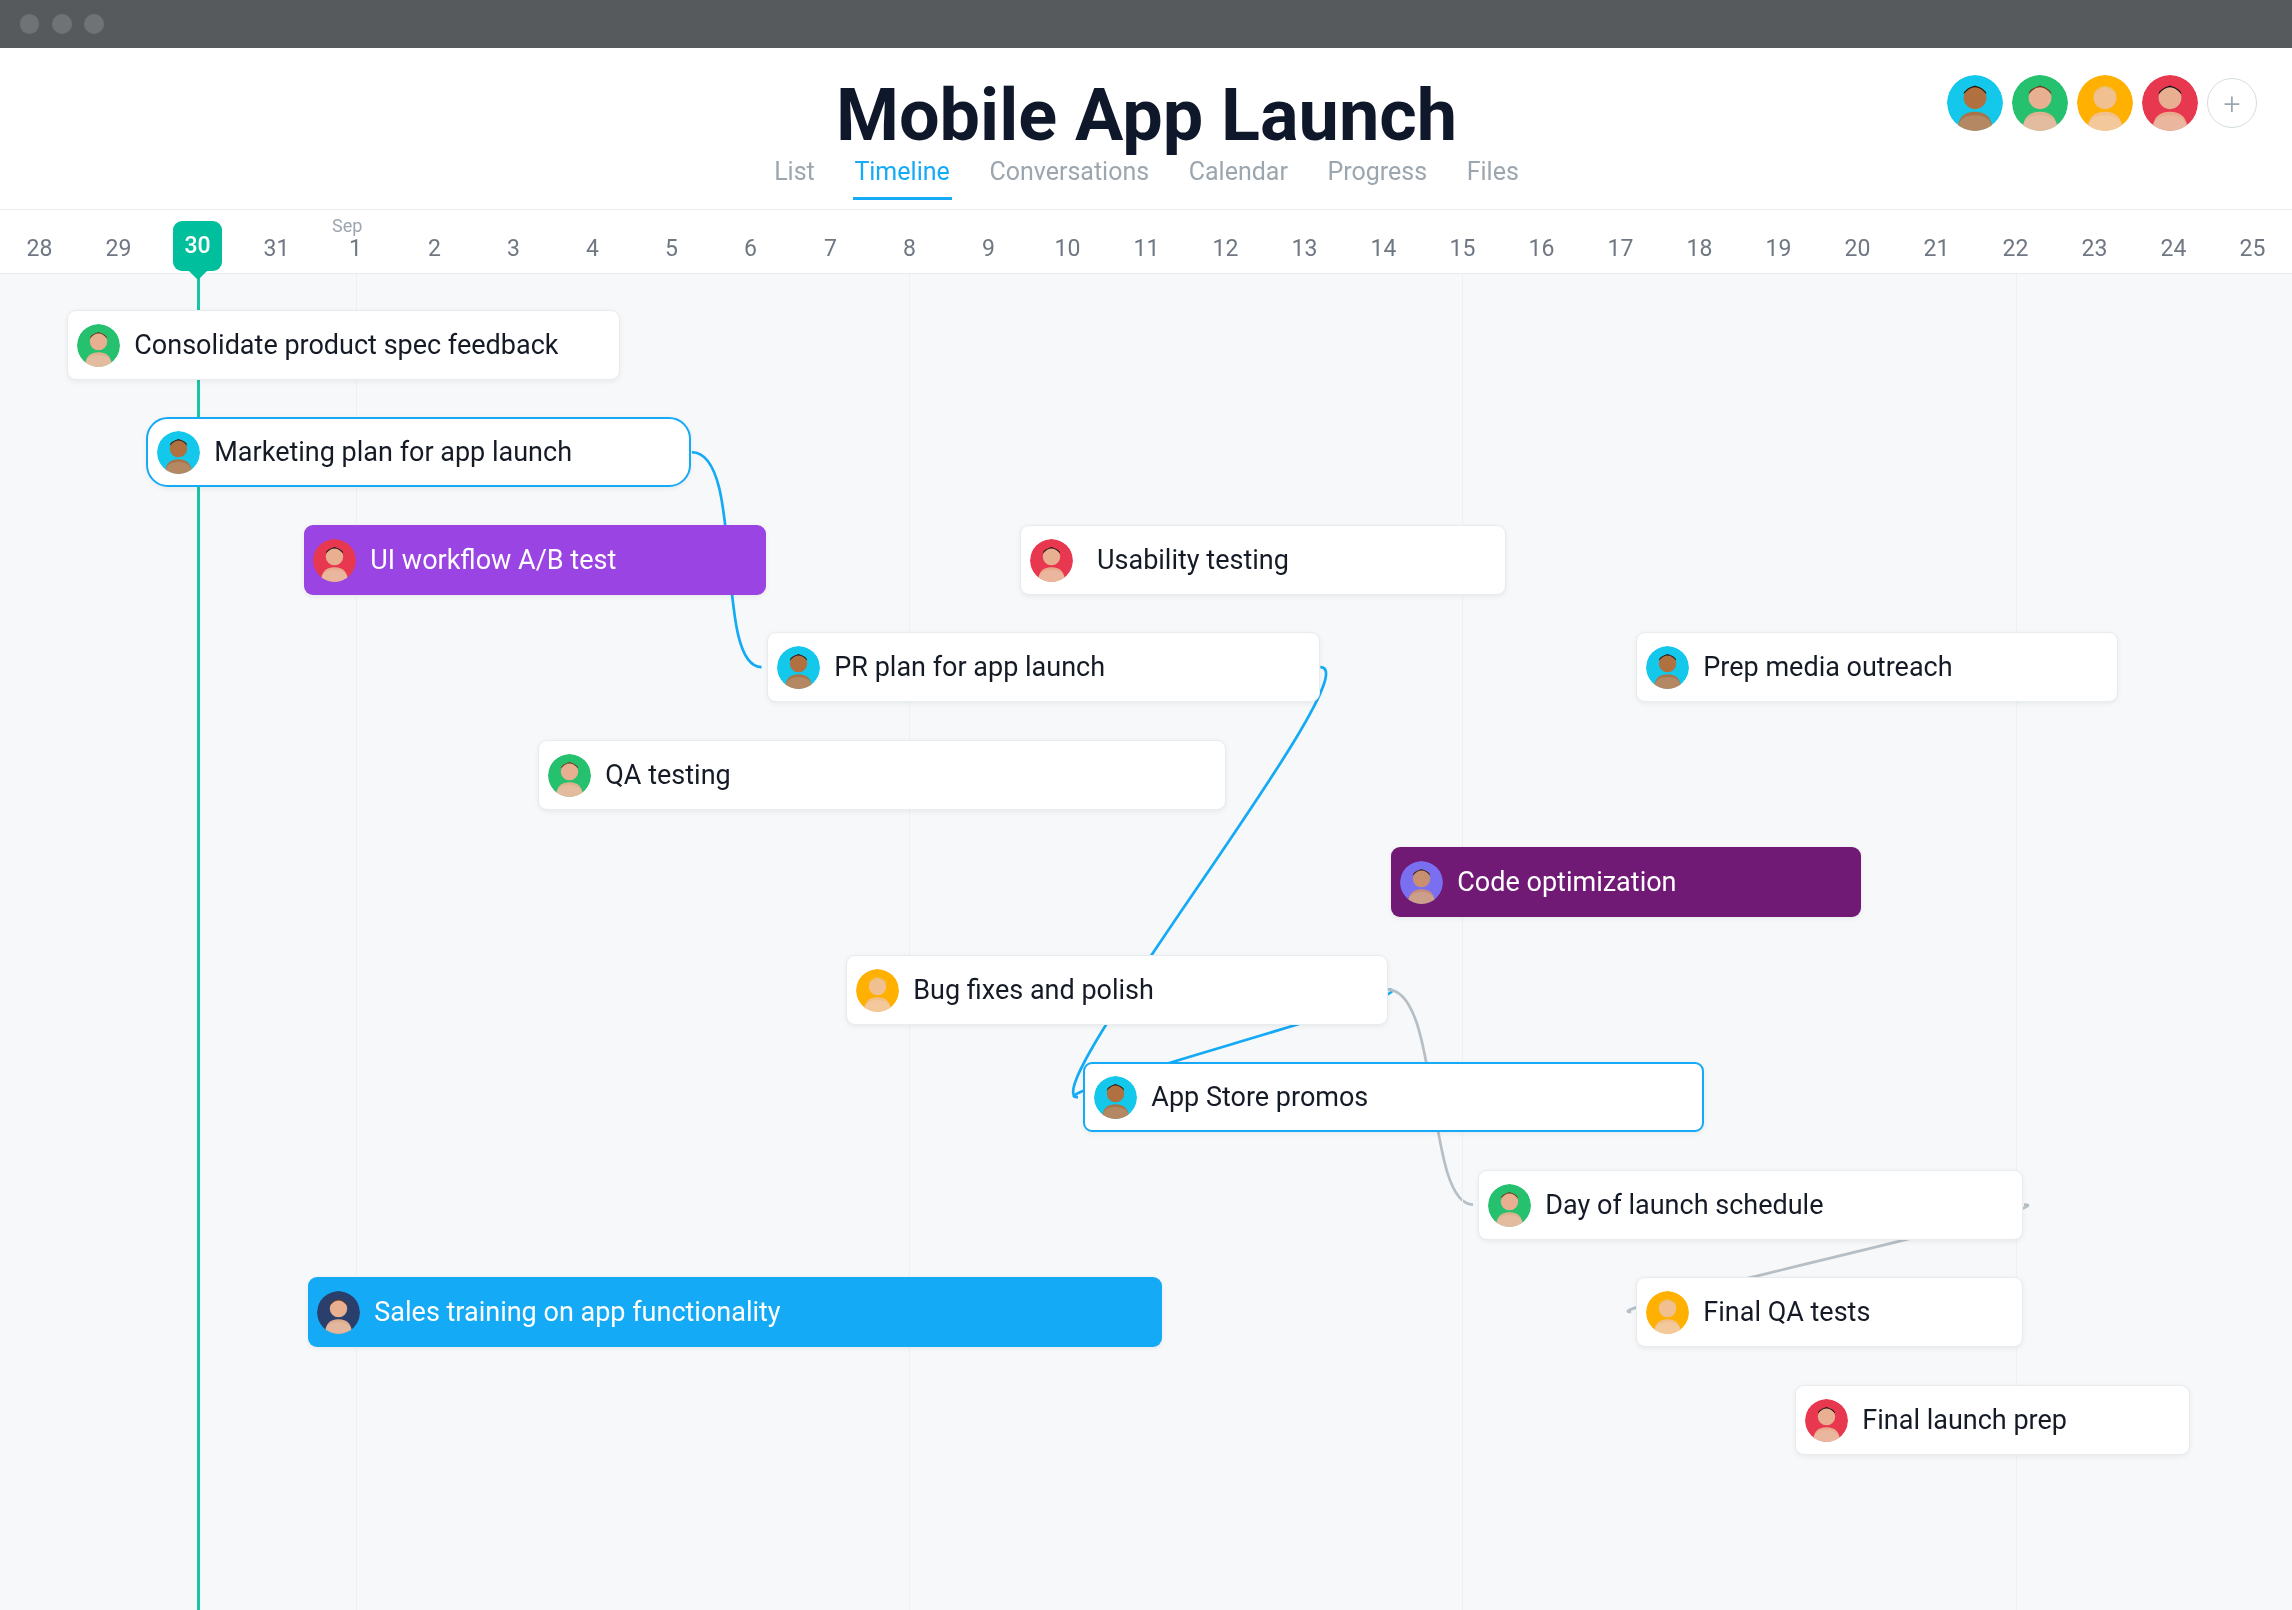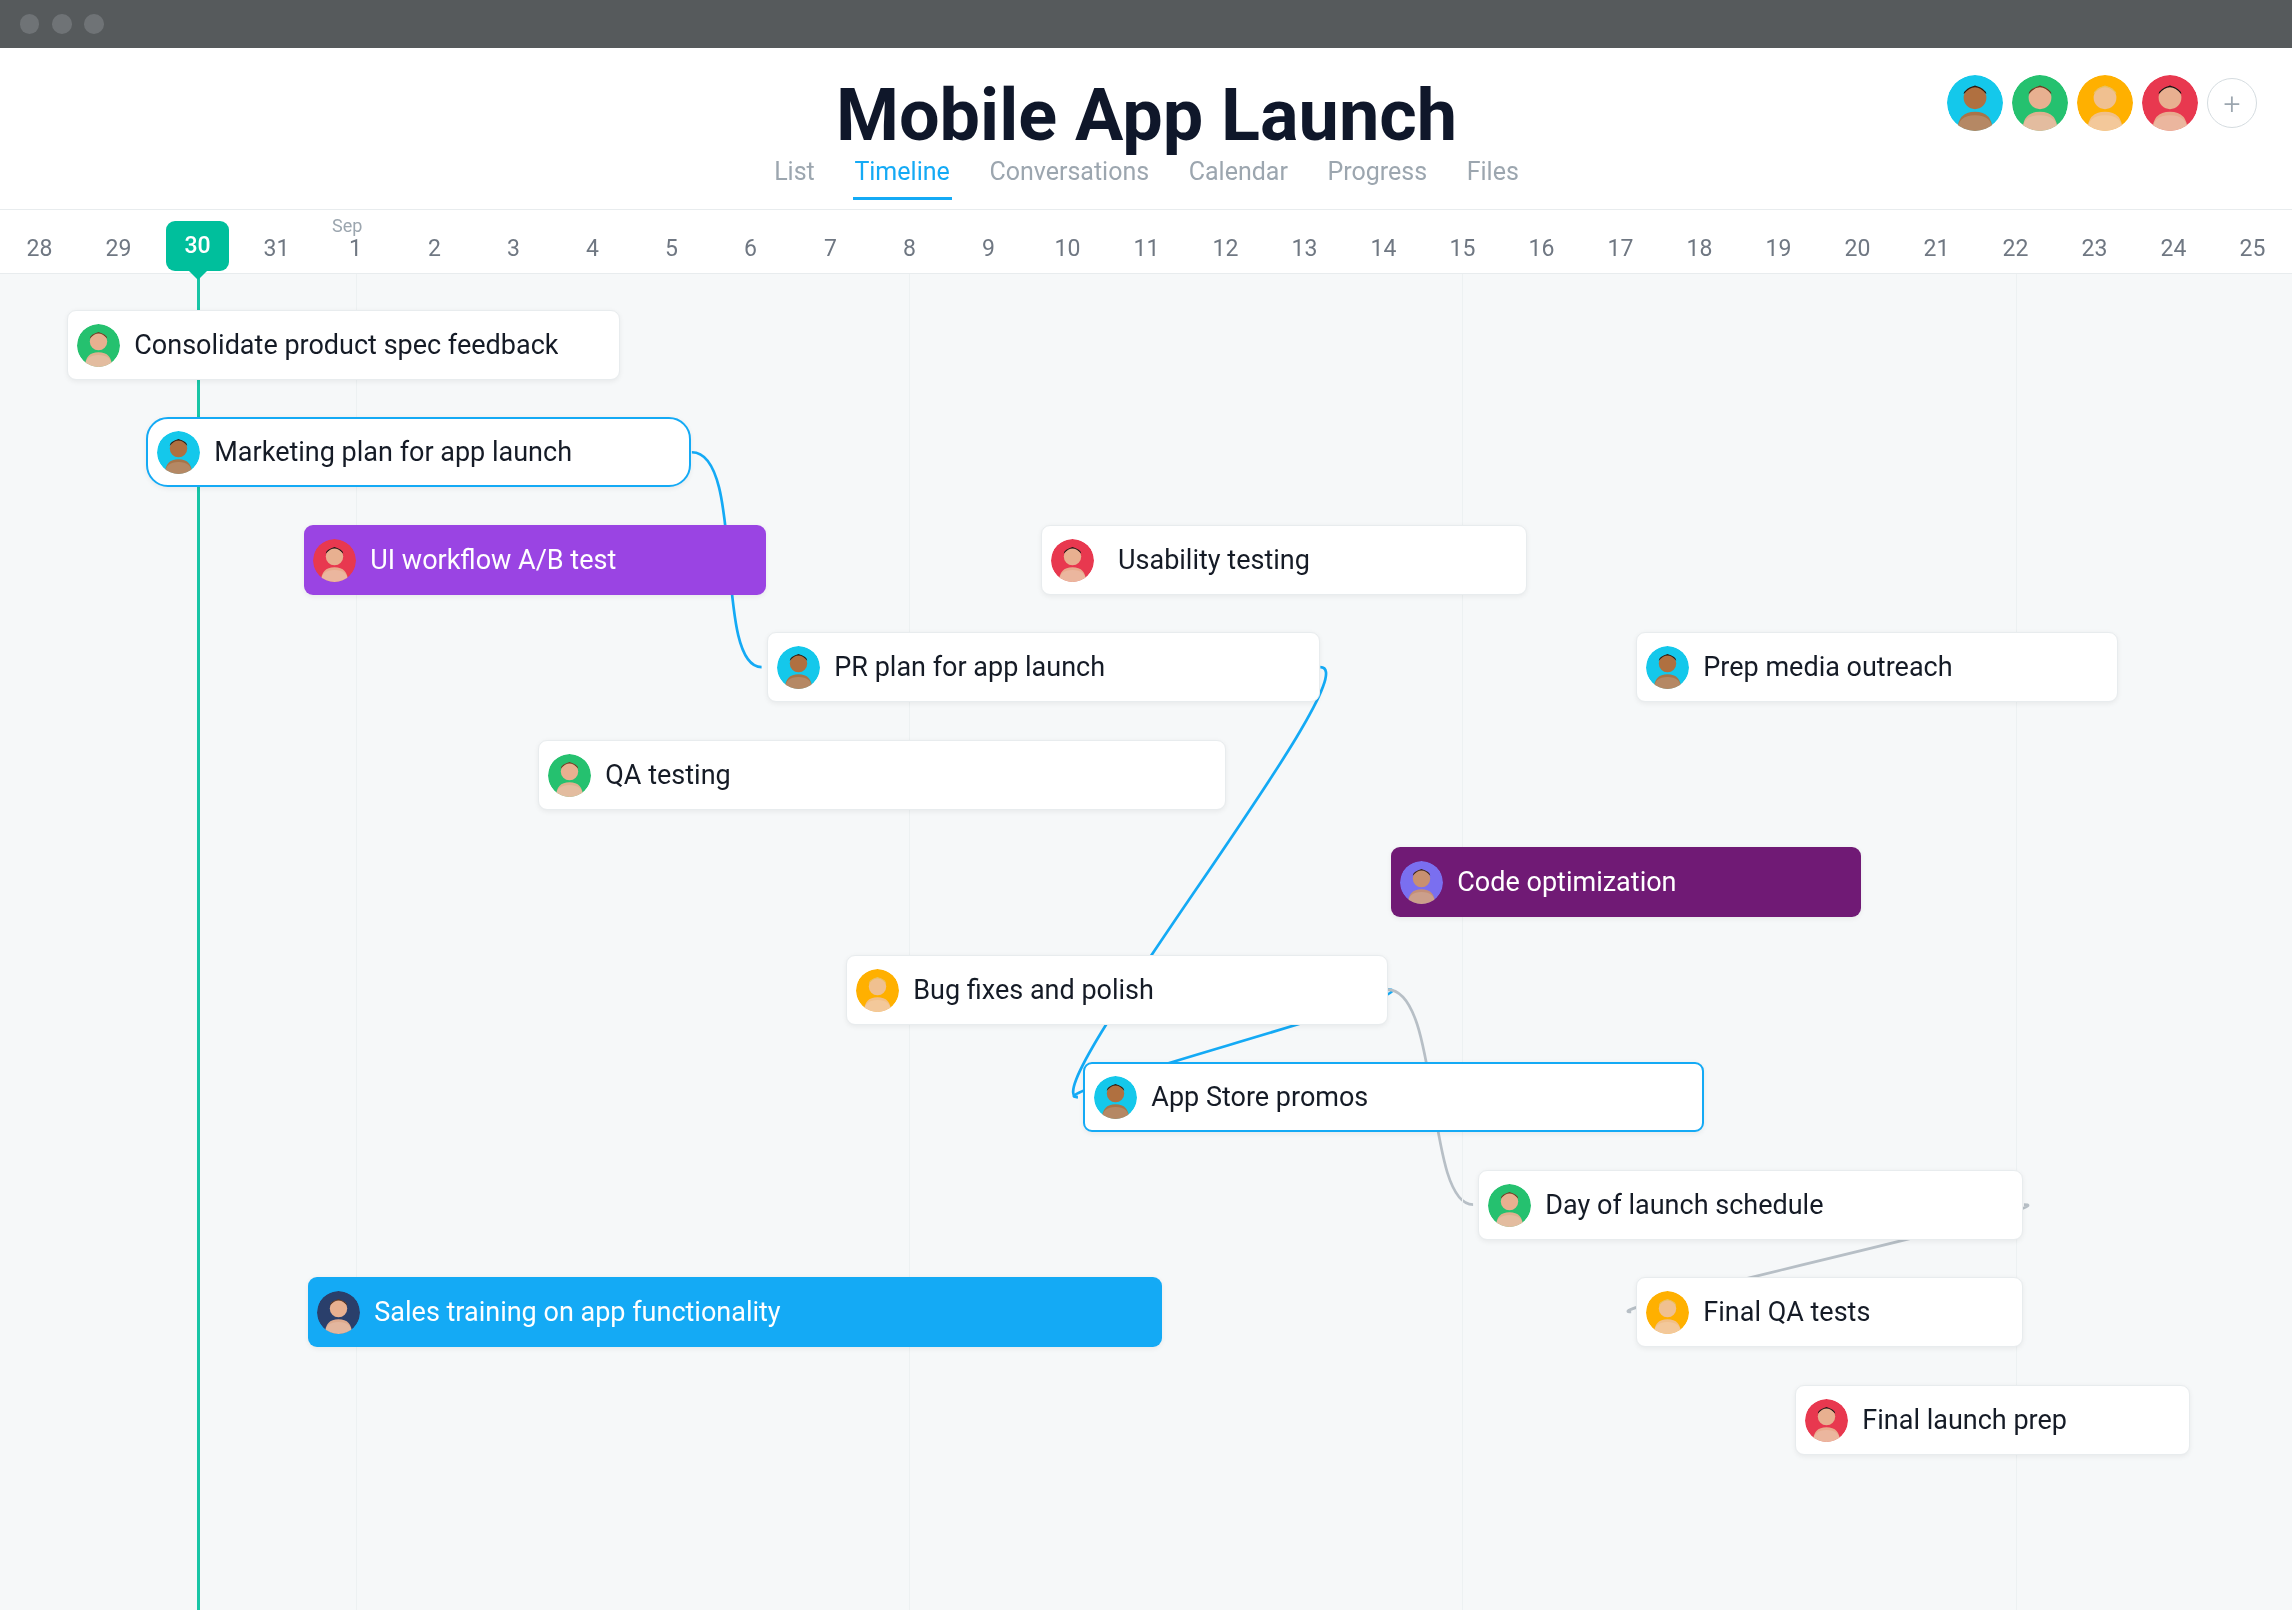--- a/index.html
+++ b/index.html
@@ -17,21 +17,21 @@
   .add-member { width: 50px; height: 50px; border-radius: 50%; border: 1.8px solid #d5dce0; display: flex; align-items: center; justify-content: center; color: #9ca6af; font-size: 30px; font-weight: 300; background: #fff; cursor: pointer; }
   .tabs { display: flex; justify-content: center; gap: 36px; font-size: 25px; color: #9ca6af; padding-bottom: 9px; }
   .tab { padding: 5.4px 1.8px 10.7px; cursor: pointer; }
   .tab.active { color: #14aaf5; border-bottom: 3.6px solid #14aaf5; }
   
   .ruler-wrap { position: relative; background: #ffffff; border-bottom: 0.9px solid #e8ecee; height: 64px; }
   .month-label { position: absolute; top: 5.4px; font-size: 18px; color: #9ca6af; }
   .ruler { position: relative; height: 100%; }
   .date-cell { position: absolute; top: 25px; width: 79px; text-align: center; font-size: 23px; color: #6f7782; }
   .date-cell.today-wrap { top: 10.7px; }
-  .today-chip { display: inline-flex; align-items: center; justify-content: center; width: 63px; height: 50px; background: #00bf9c; color: #fff; border-radius: 9px; font-size: 23px; font-weight: 500; position: relative; }
+  .today-chip { display: inline-flex; align-items: center; justify-content: center; width: 49px; height: 50px; background: #00bf9c; color: #fff; border-radius: 9px; font-size: 23px; font-weight: 500; position: relative; }
   .today-chip::after { content: ""; position: absolute; bottom: -9px; left: 50%; transform: translateX(-50%); border-left: 9px solid transparent; border-right: 9px solid transparent; border-top: 9px solid #00bf9c; }
   
   .timeline { position: relative; width: 100%; height: calc(1610px - 48px - 104px - 47px - 64px); overflow: hidden; }
   .gridline { position: absolute; top: 0; bottom: 0; width: 0.9px; background: #edf1f2; }
   .today-line { position: absolute; top: 0; bottom: 0; width: 2.7px; background: #00bf9c; opacity: 0.9; }
   .dep-svg { position: absolute; inset: 0; width: 100%; height: 100%; pointer-events: none; }
   .dep-svg path { fill: none; stroke-width: 3; }
   
   .task { position: absolute; height: 70px; border-radius: 9px; display: flex; align-items: center; padding: 0 16px 0 9px; gap: 14.3px; box-shadow: 0 1.8px 5.4px rgba(0,0,0,0.06); cursor: pointer; }
   .task.white { background: #ffffff; border: 1.8px solid #e8ecee; color: #151b26; align-items: center; }
@@ -190,21 +190,21 @@
         <svg viewBox="0 0 64 64">
     <circle cx="32" cy="32" r="32" fill="#e8384f"></circle>
     <circle cx="32" cy="26" r="13" fill="#e8b090"></circle>
     <path d="M19 22 Q32 6 45 22 Q45 16 32 12 Q19 16 19 22 Z" fill="#1a1214"></path>
     <path d="M12 64 Q12 42 32 42 Q52 42 52 64 Z" fill="#e8b090" opacity="0.95"></path>
     <path d="M12 64 Q12 46 32 46 Q52 46 52 64 Z" fill="#ffffff" opacity="0.15"></path>
   </svg>
       </div>
       <div class="label">UI workflow A/B test</div>
     </div>
-    <div class="task white" style="left: 1041px; width: 486px; top: 251px; gap: 24px;">
+    <div class="task white" style="left: 1020px; width: 486px; top: 251px; gap: 24px;">
       <div class="avatar mini">
         <svg viewBox="0 0 64 64">
     <circle cx="32" cy="32" r="32" fill="#e8384f"></circle>
     <circle cx="32" cy="26" r="13" fill="#e8b090"></circle>
     <path d="M19 22 Q32 6 45 22 Q45 16 32 12 Q19 16 19 22 Z" fill="#1a1214"></path>
     <path d="M12 64 Q12 42 32 42 Q52 42 52 64 Z" fill="#e8b090" opacity="0.95"></path>
     <path d="M12 64 Q12 46 32 46 Q52 46 52 64 Z" fill="#ffffff" opacity="0.15"></path>
   </svg>
       </div>
       <div class="label">Usability testing</div>

